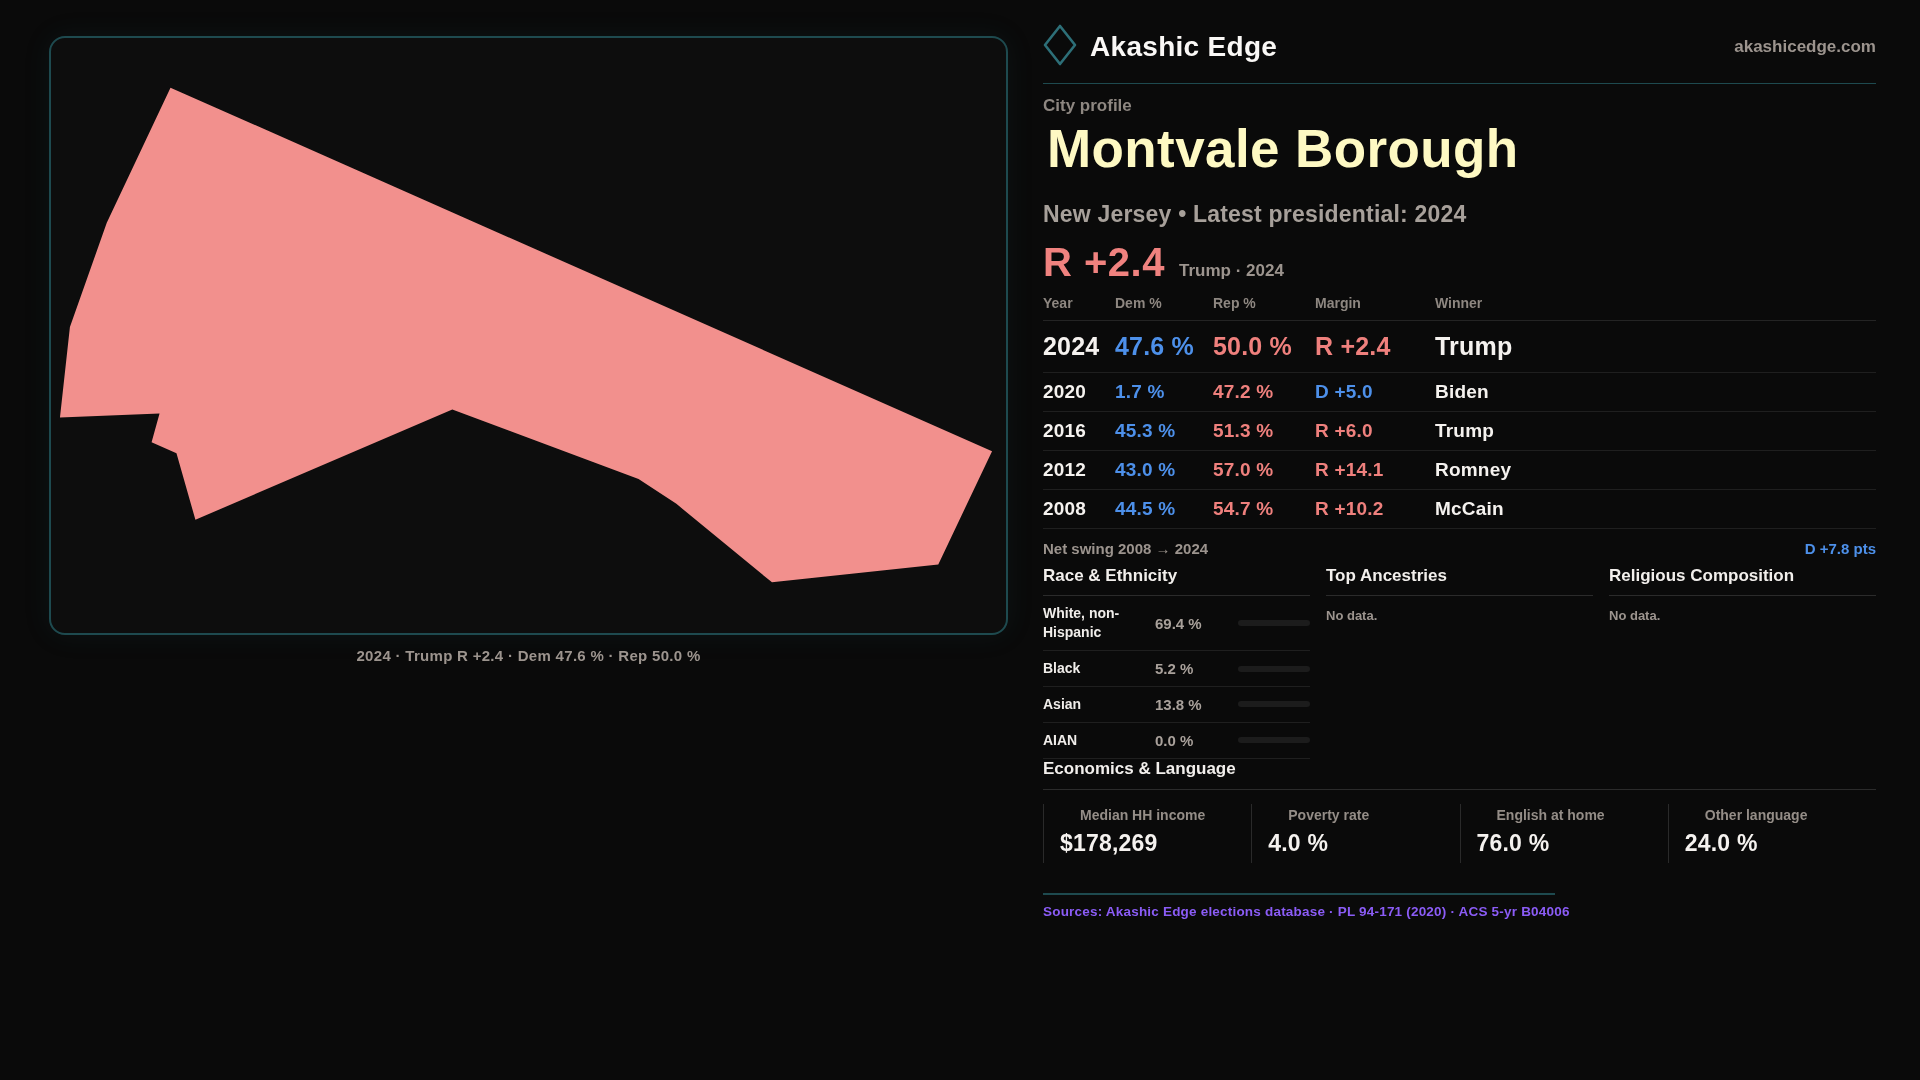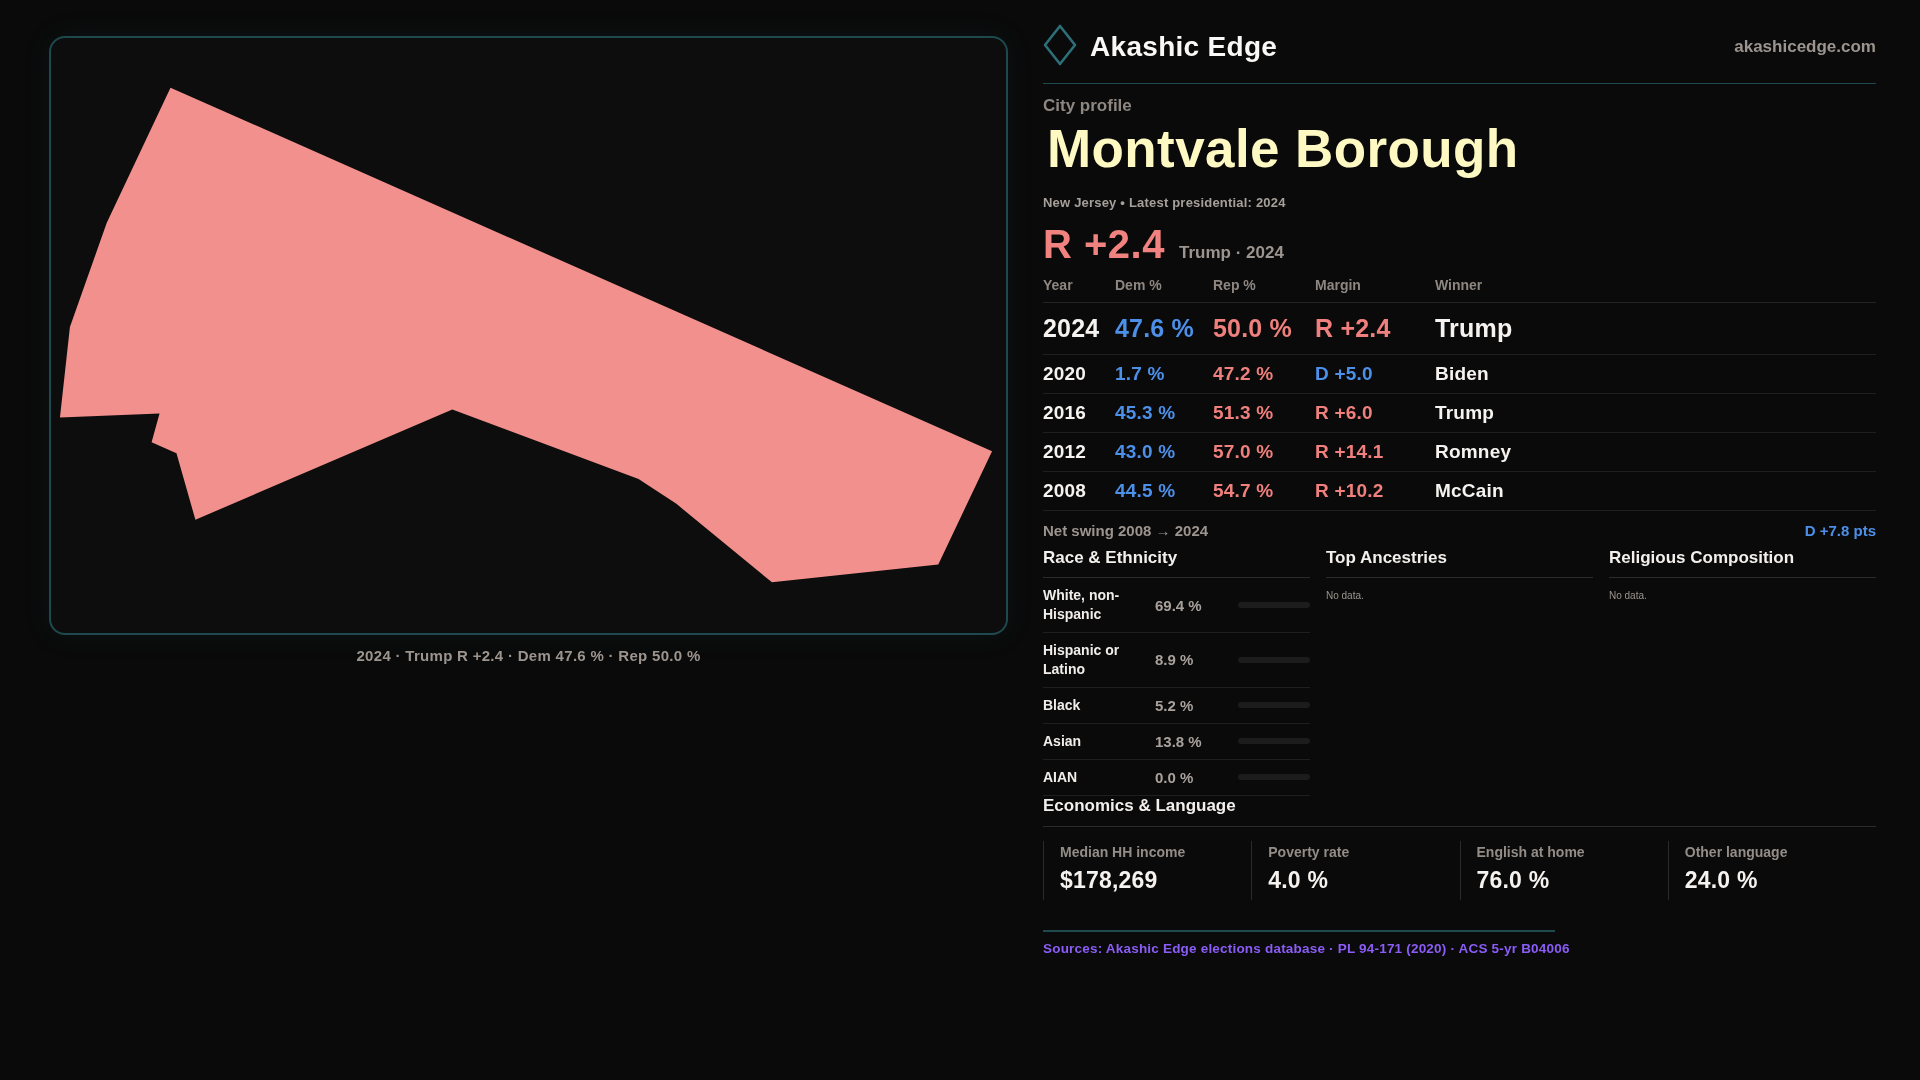--- a/index.html
+++ b/index.html
@@ -35,21 +35,21 @@
     color:var(--txt-grey);font-size:15px;font-weight:600;letter-spacing:.3px;
   }
   
   .content{position:absolute;left:1043px;top:24px;width:833px;}
   .brand-row{display:flex;align-items:center;}
   .brand-name{font-size:28px;font-weight:700;color:#FAF8F6;margin-left:13px;letter-spacing:.3px;}
   .site-link{margin-left:auto;color:var(--txt-grey);font-size:17px;font-weight:600;}
   .header-rule{border:none;border-top:1px solid var(--accent-teal);margin:13px 0 0;}
   .kicker{margin-top:12px;color:var(--txt-grey-dim);font-size:17px;font-weight:600;}
   .city-title{margin:4px 4px 0;font-size:53px;font-weight:700;color:#fef9c3;letter-spacing:.4px;line-height:1.1;}
-  .subtitle{margin-top:17px;font-size:13px;font-weight:600;color:#A7A09A;letter-spacing:.2px;}
+  .subtitle{margin-top:23px;font-size:23px;font-weight:600;color:#A7A09A;letter-spacing:.2px;}
   .headline-row{margin-top:12px;display:flex;align-items:baseline;gap:14px;}
   .headline-margin{font-size:40px;font-weight:700;color:var(--headline-red);letter-spacing:.5px;}
   .headline-context{font-size:17px;font-weight:600;color:var(--txt-grey);}
   .vote-title{margin-top:10px;font-size:19px;font-weight:700;color:var(--txt-white);letter-spacing:.2px;}
   .vote-table{margin-top:10px;}
   .vote-header,.vote-row{display:grid;grid-template-columns:72px 98px 102px 120px 1fr;align-items:center;}
   .vote-header{color:var(--txt-grey-dim);font-size:14px;font-weight:600;padding-bottom:9px;border-bottom:1px solid #242424;}
   .vote-row{padding:8px 0;border-bottom:1px solid var(--rule-dark);font-weight:700;font-size:19px;letter-spacing:.2px;}
   .vote-row.big{font-size:25px;padding:11px 0;}
   .cell-year{color:#F5F2EF;}
@@ -61,25 +61,25 @@
   .net-swing{display:flex;justify-content:space-between;align-items:center;padding:11px 0 9px;}
   .net-swing-label{font-size:15px;font-weight:600;color:var(--txt-grey);}
   .net-swing-value{font-size:15px;font-weight:700;color:var(--dem-blue);}
   .triple{display:grid;grid-template-columns:1fr 1fr 1fr;gap:16px;}
   .col-title{font-size:17px;font-weight:700;color:var(--txt-white);padding-bottom:9px;border-bottom:1px solid var(--rule-mid);}
   .race-row{display:grid;grid-template-columns:112px 1fr 72px;align-items:center;padding:8px 0;border-bottom:1px solid var(--rule-dark);}
   .race-label{font-size:14px;font-weight:700;color:#F0EDEA;line-height:1.35;}
   .race-value{font-size:15px;font-weight:600;color:#A9A19B;}
   .race-bar{height:6px;background:var(--bar-track);border-radius:3px;overflow:hidden;}
   .race-fill{height:6px;border-radius:3px;}
-  .no-data{margin-top:12px;font-size:10px;font-weight:400;color:var(--txt-grey);}
+  .no-data{margin-top:12px;font-size:13px;font-weight:700;color:var(--txt-grey);}
   .econ-title{font-size:17px;font-weight:700;color:var(--txt-white);padding-bottom:10px;border-bottom:1px solid var(--rule-mid);}
   .econ-stats{display:grid;grid-template-columns:repeat(4,1fr);margin-top:14px;}
   .econ-cell{border-left:1px solid #2A2A2A;padding:3px 10px 6px 16px;}
-  .econ-label{font-size:14px;font-weight:600;color:#948D87;}
+  .econ-label{font-size:14px;font-weight:600;color:#948D87;margin-left:20px;}
   .econ-value{margin-top:7px;font-size:23px;font-weight:700;color:#F5F2EF;letter-spacing:.2px;}
   .footer{margin-top:30px;}
   .footer-rule{border:none;border-top:2px solid var(--accent-teal);width:512px;margin:0;}
   .sources{margin-top:9px;font-size:13.5px;font-weight:600;color:#8b5cf6;letter-spacing:.2px;}
   .permalink{margin-top:5px;font-size:14px;font-weight:700;color:#B3ACA6;letter-spacing:.2px;}
 </style>
 </head>
 <body>
 
 <div class="map-panel">
@@ -175,27 +175,20 @@
       <div>
 
           <div class="race-row">
             <span class="race-label">White, non-Hispanic</span>
             <span class="race-value">69.4 %</span>
             <span class="race-bar">
               <span class="race-fill" style="width: 69.4%; background: rgb(159, 180, 204);"></span>
             </span>
           </div>
 
-          <div class="race-row">
-            <span class="race-label">Hispanic or Latino</span>
-            <span class="race-value">8.9 %</span>
-            <span class="race-bar">
-              <span class="race-fill" style="width: 8.9%; background: rgb(231, 154, 46);"></span>
-            </span>
-          </div>
 
           <div class="race-row">
             <span class="race-label">Black</span>
             <span class="race-value">5.2 %</span>
             <span class="race-bar">
               <span class="race-fill" style="width: 5.2%; background: rgb(155, 123, 232);"></span>
             </span>
           </div>
 
           <div class="race-row">

